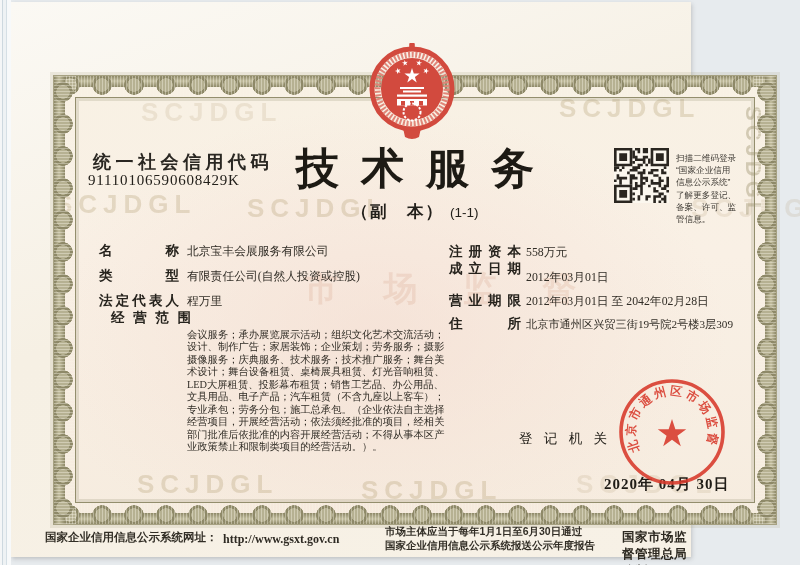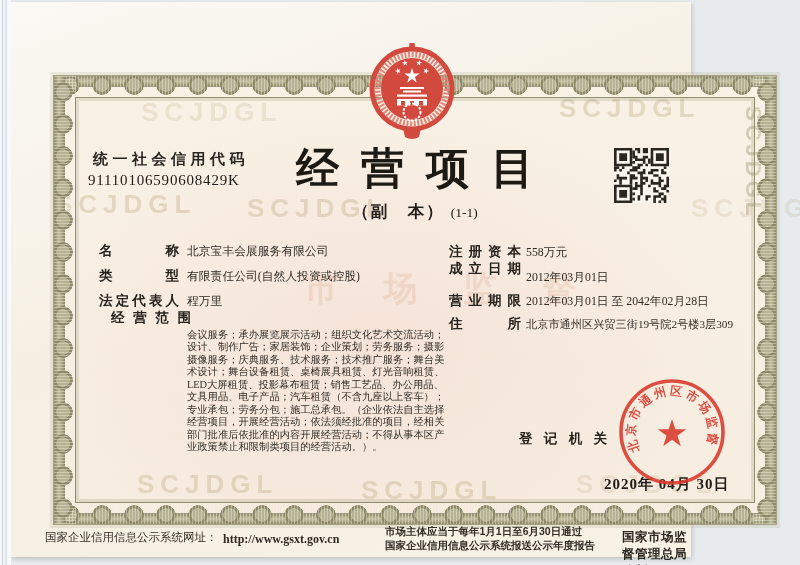--- a/index.html
+++ b/index.html
@@ -34,47 +34,47 @@
   .bs-right{right:0;transform:scaleX(-1);}
   .frame-line{position:absolute;inset:21px;border:1.5px solid #938e6d;box-shadow:inset 0 0 0 3px rgba(147,142,109,.22);}
   
   .wm{position:absolute;font-weight:bold;font-size:26px;letter-spacing:6px;color:rgba(172,150,105,.28);white-space:nowrap;}
   .wm.light{color:rgba(172,150,105,.17);}
   .wm-vert{position:absolute;font-weight:bold;font-size:22px;letter-spacing:4px;color:rgba(140,130,90,.35);
     transform:rotate(90deg);transform-origin:left top;white-space:nowrap;}
   .ghost{position:absolute;font-weight:bold;font-size:34px;letter-spacing:18px;color:rgba(196,118,88,.15);
     white-space:nowrap;filter:blur(.6px);}
   
-  .credit-label{position:absolute;left:39px;top:74px;font-size:15px;font-weight:bold;letter-spacing:4.5px;color:#2a2722;}
+  .credit-label{position:absolute;left:39px;top:74px;font-size:18px;font-weight:bold;letter-spacing:4.5px;color:#2a2722;}
   .credit-value{position:absolute;left:34px;top:96px;font-family:"Liberation Serif",serif;font-size:15px;letter-spacing:.8px;color:#23201b;}
   .cert-title{position:absolute;left:50%;top:64px;transform:translateX(calc(-50% + 11px));
     font-size:43px;font-weight:bold;letter-spacing:22px;color:#1d1a14;white-space:nowrap;}
   .cert-sub{position:absolute;left:50%;top:125px;transform:translateX(-50%);white-space:nowrap;color:#23201b;}
   .cert-sub .copy{font-size:16.5px;font-weight:bold;letter-spacing:2px;}
-  .cert-sub .pag{font-family:Liberation Serif, serif;font-size:13.5px;margin-left:6px;}
+  .cert-sub .pag{font-family:Liberation Sans, sans-serif;font-size:13.5px;margin-left:6px;}
   .emblem{position:absolute;left:308px;top:-33px;width:100px;height:96px;}
   
   .qr{position:absolute;left:560px;top:72px;width:55px;height:55px;background:#fbf7ee;}
   .qr-caption{position:absolute;left:622px;top:76px;width:74px;font-size:8.6px;line-height:12.2px;color:#3f3b35;}
   
   .lbl{position:absolute;width:80px;font-size:13.5px;font-weight:bold;color:#26231d;
     text-align:justify;text-align-last:justify;}
   .lbl-r{width:72px;}
   .val{position:absolute;font-family:"Liberation Serif",serif;font-size:11.8px;color:#312d26;white-space:nowrap;}
   .scope{position:absolute;left:133px;top:234px;width:268px;font-family:"Liberation Serif",serif;
     font-size:10.3px;line-height:12.45px;color:#312d26;white-space:pre-line;margin-top:19px;}
   
-  .registry-label{position:absolute;left:465px;top:354px;width:88px;font-size:13.5px;font-weight:bold;color:#26231d;
+  .registry-label{position:absolute;left:465px;top:354px;width:88px;font-size:13.5px;font-weight:normal;color:#26231d;
     text-align:justify;text-align-last:justify;}
   .issue-date{position:absolute;left:550px;top:399px;font-family:"Liberation Serif",serif;font-size:15px;
     font-weight:bold;letter-spacing:1px;color:#1f1c17;white-space:nowrap;z-index:4;}
   .seal{position:absolute;left:560px;top:298px;width:116px;height:116px;z-index:5;opacity:.88;}
   .seal text{font-family:"Liberation Sans",sans-serif;font-weight:bold;font-size:12px;letter-spacing:3px;fill:#d8392b;}
   
-  .f-weblabel{position:absolute;left:34px;top:528px;font-size:11.5px;font-weight:normal;color:#322e26;}
+  .f-weblabel{position:absolute;left:34px;top:528px;font-size:11.5px;font-weight:bold;color:#322e26;}
   .f-weburl{position:absolute;left:212px;top:530px;font-family:"Liberation Serif",serif;font-size:12px;font-weight:bold;color:#2e2a23;}
   .f-notice{position:absolute;left:374px;top:523px;font-size:10.5px;font-weight:bold;line-height:13.5px;color:#322e26;}
   .f-issuer{position:absolute;left:611px;top:527px;font-size:12.5px;font-weight:bold;letter-spacing:.5px;color:#2c2820;}
 </style>
 </head>
 <body>
 
 <div class="scan">
   <div class="paper">
 
@@ -115,30 +115,38 @@
         <rect x="35" y="56" width="30" height="6.5" fill="#fff"></rect>
         <rect x="39" y="58" width="4" height="4.5" fill="#d24a3e"></rect>
         <rect x="48" y="58" width="4" height="4.5" fill="#d24a3e"></rect>
         <rect x="57" y="58" width="4" height="4.5" fill="#d24a3e"></rect>
         <circle cx="50" cy="69" r="8.5" fill="none" stroke="#fff" stroke-width="2" stroke-dasharray="2.4 1.6"></circle>
         <path d="M41 85 q9 5 18 0 l-2 9 q-7 4 -14 0 z" fill="#d24a3e"></path>
       </svg>
 
       <div class="credit-label">统一社会信用代码</div>
       <div class="credit-value">91110106590608429K</div>
-      <div class="cert-title">经营项目</div>
+      <div class="cert-title">技术服务</div>
       <div class="cert-sub">
         <span class="copy">（副　本）</span><span class="pag">(1-1)</span>
       </div>
 
       <svg class="qr" id="qr" viewBox="0 0 55 55">
           <path d="M0.00 0.00h18.33v18.33h-18.33ZM36.67 0.00h18.33v18.33h-18.33ZM0.00 36.67h18.33v18.33h-18.33Z" fill="#2a2620"></path>
           <path d="M2.62 2.62h13.10v13.10h-13.10ZM39.29 2.62h13.10v13.10h-13.10ZM2.62 39.29h13.10v13.10h-13.10Z" fill="#fbf7ee"></path>
           <path d="M5.24 5.24h7.86v7.86h-7.86ZM41.90 5.24h7.86v7.86h-7.86ZM5.24 41.90h7.86v7.86h-7.86ZM20.95 0.00h2.62v2.62h-2.62ZM23.57 0.00h2.62v2.62h-2.62ZM28.81 0.00h2.62v2.62h-2.62ZM31.43 0.00h2.62v2.62h-2.62ZM18.33 2.62h2.62v2.62h-2.62ZM23.57 2.62h2.62v2.62h-2.62ZM28.81 2.62h2.62v2.62h-2.62ZM31.43 2.62h2.62v2.62h-2.62ZM18.33 5.24h2.62v2.62h-2.62ZM18.33 7.86h2.62v2.62h-2.62ZM20.95 7.86h2.62v2.62h-2.62ZM28.81 7.86h2.62v2.62h-2.62ZM31.43 7.86h2.62v2.62h-2.62ZM20.95 10.48h2.62v2.62h-2.62ZM23.57 10.48h2.62v2.62h-2.62ZM26.19 10.48h2.62v2.62h-2.62ZM28.81 10.48h2.62v2.62h-2.62ZM34.05 10.48h2.62v2.62h-2.62ZM18.33 13.10h2.62v2.62h-2.62ZM28.81 13.10h2.62v2.62h-2.62ZM34.05 13.10h2.62v2.62h-2.62ZM23.57 15.71h2.62v2.62h-2.62ZM26.19 15.71h2.62v2.62h-2.62ZM31.43 15.71h2.62v2.62h-2.62ZM0.00 18.33h2.62v2.62h-2.62ZM2.62 18.33h2.62v2.62h-2.62ZM7.86 18.33h2.62v2.62h-2.62ZM18.33 18.33h2.62v2.62h-2.62ZM20.95 18.33h2.62v2.62h-2.62ZM23.57 18.33h2.62v2.62h-2.62ZM49.76 18.33h2.62v2.62h-2.62ZM0.00 20.95h2.62v2.62h-2.62ZM5.24 20.95h2.62v2.62h-2.62ZM15.71 20.95h2.62v2.62h-2.62ZM18.33 20.95h2.62v2.62h-2.62ZM20.95 20.95h2.62v2.62h-2.62ZM28.81 20.95h2.62v2.62h-2.62ZM36.67 20.95h2.62v2.62h-2.62ZM39.29 20.95h2.62v2.62h-2.62ZM41.90 20.95h2.62v2.62h-2.62ZM47.14 20.95h2.62v2.62h-2.62ZM13.10 23.57h2.62v2.62h-2.62ZM23.57 23.57h2.62v2.62h-2.62ZM26.19 23.57h2.62v2.62h-2.62ZM28.81 23.57h2.62v2.62h-2.62ZM34.05 23.57h2.62v2.62h-2.62ZM36.67 23.57h2.62v2.62h-2.62ZM47.14 23.57h2.62v2.62h-2.62ZM49.76 23.57h2.62v2.62h-2.62ZM2.62 26.19h2.62v2.62h-2.62ZM15.71 26.19h2.62v2.62h-2.62ZM18.33 26.19h2.62v2.62h-2.62ZM26.19 26.19h2.62v2.62h-2.62ZM39.29 26.19h2.62v2.62h-2.62ZM41.90 26.19h2.62v2.62h-2.62ZM2.62 28.81h2.62v2.62h-2.62ZM5.24 28.81h2.62v2.62h-2.62ZM7.86 28.81h2.62v2.62h-2.62ZM10.48 28.81h2.62v2.62h-2.62ZM15.71 28.81h2.62v2.62h-2.62ZM18.33 28.81h2.62v2.62h-2.62ZM20.95 28.81h2.62v2.62h-2.62ZM26.19 28.81h2.62v2.62h-2.62ZM28.81 28.81h2.62v2.62h-2.62ZM31.43 28.81h2.62v2.62h-2.62ZM44.52 28.81h2.62v2.62h-2.62ZM52.38 28.81h2.62v2.62h-2.62ZM0.00 31.43h2.62v2.62h-2.62ZM5.24 31.43h2.62v2.62h-2.62ZM15.71 31.43h2.62v2.62h-2.62ZM26.19 31.43h2.62v2.62h-2.62ZM31.43 31.43h2.62v2.62h-2.62ZM36.67 31.43h2.62v2.62h-2.62ZM44.52 31.43h2.62v2.62h-2.62ZM47.14 31.43h2.62v2.62h-2.62ZM52.38 31.43h2.62v2.62h-2.62ZM5.24 34.05h2.62v2.62h-2.62ZM15.71 34.05h2.62v2.62h-2.62ZM20.95 34.05h2.62v2.62h-2.62ZM26.19 34.05h2.62v2.62h-2.62ZM28.81 34.05h2.62v2.62h-2.62ZM36.67 34.05h2.62v2.62h-2.62ZM39.29 34.05h2.62v2.62h-2.62ZM41.90 34.05h2.62v2.62h-2.62ZM44.52 34.05h2.62v2.62h-2.62ZM52.38 34.05h2.62v2.62h-2.62ZM20.95 36.67h2.62v2.62h-2.62ZM23.57 36.67h2.62v2.62h-2.62ZM26.19 36.67h2.62v2.62h-2.62ZM34.05 36.67h2.62v2.62h-2.62ZM44.52 36.67h2.62v2.62h-2.62ZM49.76 36.67h2.62v2.62h-2.62ZM52.38 36.67h2.62v2.62h-2.62ZM18.33 39.29h2.62v2.62h-2.62ZM20.95 39.29h2.62v2.62h-2.62ZM26.19 39.29h2.62v2.62h-2.62ZM39.29 39.29h2.62v2.62h-2.62ZM47.14 39.29h2.62v2.62h-2.62ZM49.76 39.29h2.62v2.62h-2.62ZM26.19 41.90h2.62v2.62h-2.62ZM39.29 41.90h2.62v2.62h-2.62ZM41.90 41.90h2.62v2.62h-2.62ZM52.38 41.90h2.62v2.62h-2.62ZM18.33 44.52h2.62v2.62h-2.62ZM26.19 44.52h2.62v2.62h-2.62ZM44.52 44.52h2.62v2.62h-2.62ZM47.14 44.52h2.62v2.62h-2.62ZM23.57 47.14h2.62v2.62h-2.62ZM31.43 47.14h2.62v2.62h-2.62ZM34.05 47.14h2.62v2.62h-2.62ZM39.29 47.14h2.62v2.62h-2.62ZM41.90 47.14h2.62v2.62h-2.62ZM44.52 47.14h2.62v2.62h-2.62ZM49.76 47.14h2.62v2.62h-2.62ZM18.33 49.76h2.62v2.62h-2.62ZM23.57 49.76h2.62v2.62h-2.62ZM31.43 49.76h2.62v2.62h-2.62ZM39.29 49.76h2.62v2.62h-2.62ZM47.14 49.76h2.62v2.62h-2.62ZM49.76 49.76h2.62v2.62h-2.62ZM39.29 52.38h2.62v2.62h-2.62ZM44.52 52.38h2.62v2.62h-2.62ZM49.76 52.38h2.62v2.62h-2.62Z" fill="#2a2620"></path>
         </svg>
+      <div class="qr-caption">
+        <div>扫描二维码登录</div>
+        <div>“国家企业信用</div>
+        <div>信息公示系统”</div>
+        <div>了解更多登记、</div>
+        <div>备案、许可、监</div>
+        <div>管信息。</div>
+      </div>
 
       <div class="lbl" style="left:45px;top:166px;">名称</div>
       <div class="val" style="left:133px;top:168px;">北京宝丰会展服务有限公司</div>
       <div class="lbl" style="left:45px;top:191px;">类型</div>
       <div class="val" style="left:133px;top:193px;">有限责任公司(自然人投资或控股)</div>
       <div class="lbl" style="left:45px;top:216px;">法定代表人</div>
       <div class="val" style="left:133px;top:218px;">程万里</div>
       <div class="lbl" style="left:45px;top:233px;margin-left:12px;">经营范围</div>
       <div class="scope">会议服务；承办展览展示活动；组织文化艺术交流活动；
 设计、制作广告；家居装饰；企业策划；劳务服务；摄影

